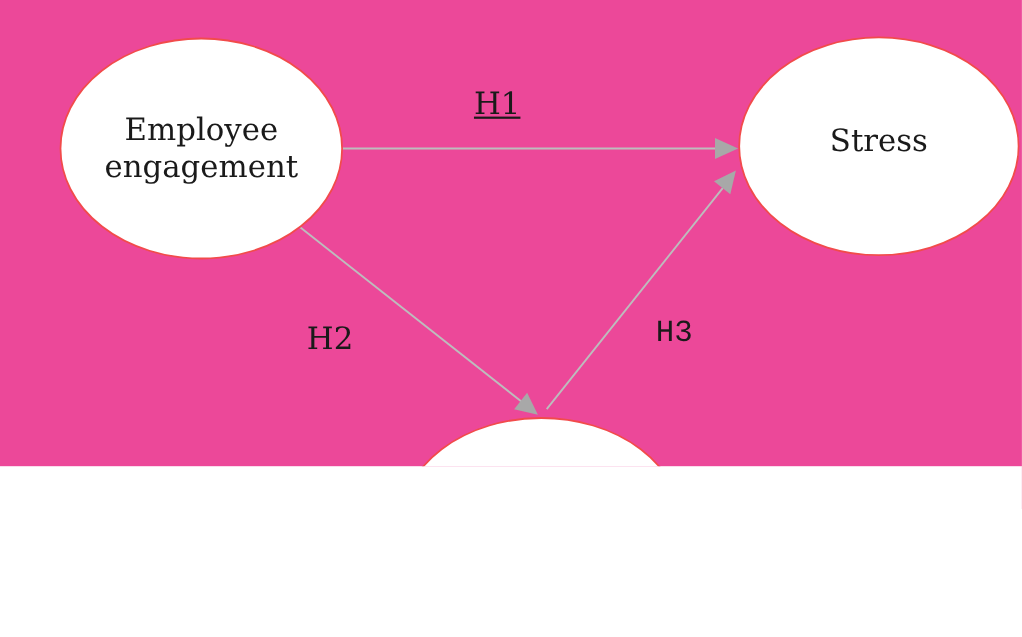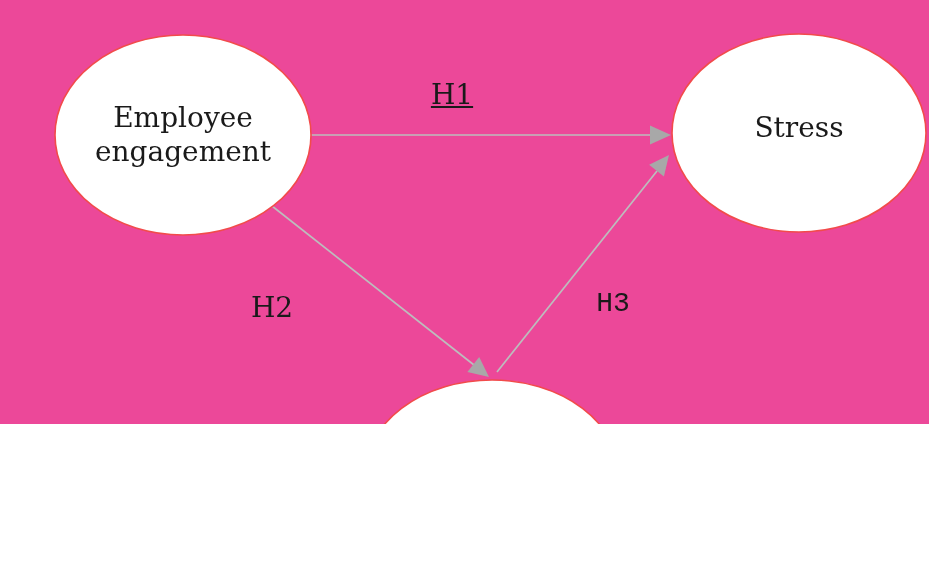--- a/index.html
+++ b/index.html
@@ -37,21 +37,21 @@
     font-size: 28px;
     line-height: 34px;
     text-align: center;
     color: #1a1a1a;
     user-select: none;
   }
   .node-label-ee     { left: 183px; top: 135px; width: 230px; }
   .node-label-stress { left: 799px; top: 128px; white-space: nowrap; }
   .node-label-hf     { left: 492px; top: 477px; white-space: nowrap; }
   .edge-label-h1     { left: 452px; top: 95px;  white-space: nowrap; text-decoration: underline; }
-  .edge-label-h2     { left: 272px; top: 308px; white-space: nowrap; }
+  .edge-label-h2     { left: 300px; top: 308px; white-space: nowrap; }
   .edge-label-h3     { left: 613px; top: 304px; white-space: nowrap; font-family: Liberation Mono, monospace; }
 </style>
 </head>
 <body>
 
 <div class="canvas">
 
   <svg class="diagram-svg" viewBox="0 0 929 579">
 
     <line x1="311" y1="135" x2="650" y2="135" stroke="#bdbdbd"></line>

